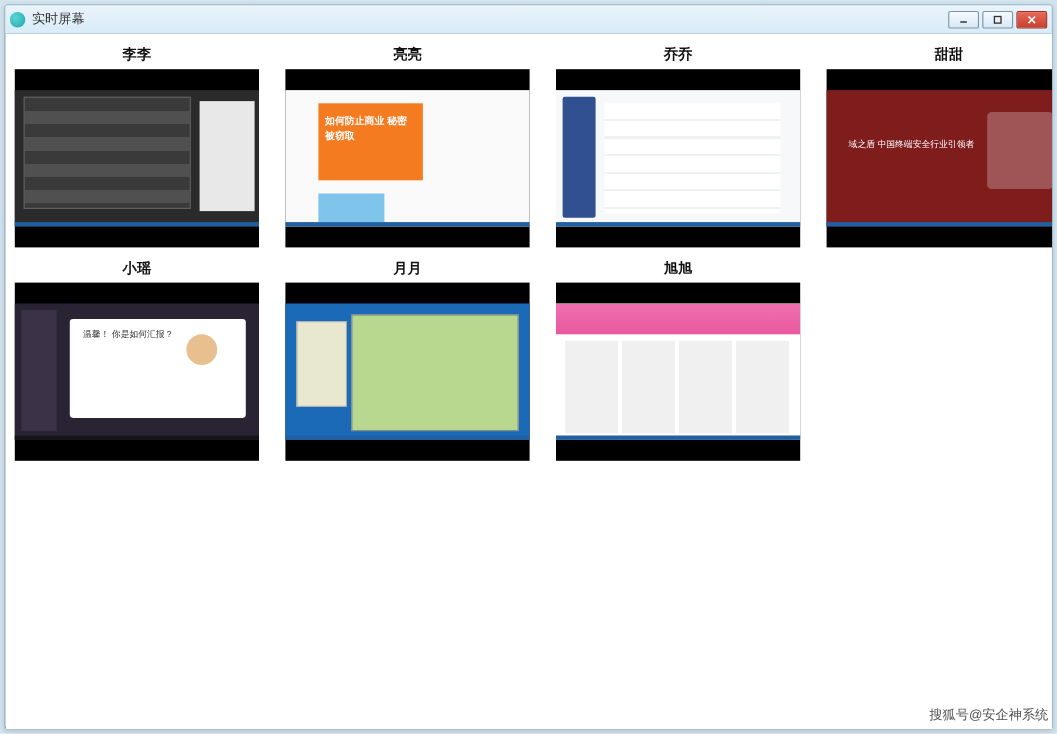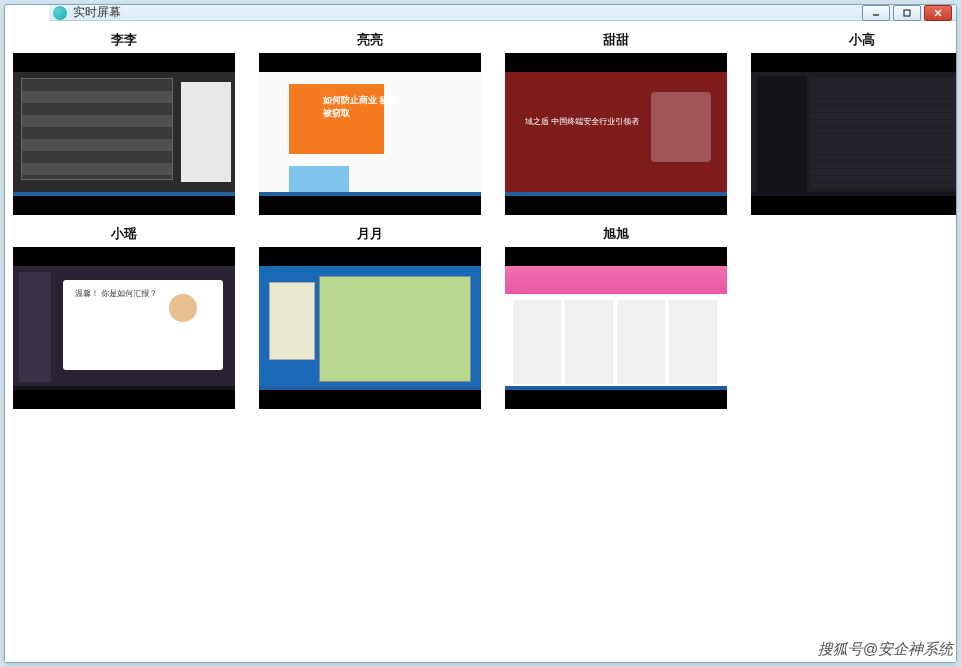--- a/index.html
+++ b/index.html
@@ -18,27 +18,26 @@
   width: 953px;
   height: 659px;
   background: #ffffff;
   border: 1px solid #88a8c0;
   border-radius: 3px;
   display: flex;
   flex-direction: column;
   box-shadow: 0 2px 6px rgba(0,0,0,0.15);
 }
 .titlebar {
-  height: 16px;
+  height: 26px;
   background: linear-gradient(#eaf3fa, #d9ecf8);
   border-bottom: 1px solid #b8d0e0;
   display: flex;
   align-items: center;
   padding: 0 4px;
-  margin-left: 44px;
 }
 .app-icon {
   width: 14px;
   height: 14px;
   border-radius: 50%;
   background: radial-gradient(circle at 35% 35%, #5dd4d4, #1ba8a8);
   margin-right: 6px;
 }
 .title-text {
   font-size: 12px;
@@ -109,21 +108,21 @@
 
 .s1 { background: #2b2b2b; }
 .s1::before { content:""; position:absolute; left:8px; top:6px; width:150px; height:100px; background:repeating-linear-gradient(#3a3a3a 0 12px,#505050 12px 24px); border:1px solid #666;}
 .s1::after { content:""; position:absolute; right:4px; top:10px; width:50px; height:100px; background:#e8e8e8;}
 .s2 { background: #eef6fb; }
 .s2::before { content:""; position:absolute; left:70px; top:8px; width:100px; height:100px; background:#fff; border:1px solid #ccd;}
 .s2::after { content:""; position:absolute; left:6px; top:6px; width:60px; height:110px; background:repeating-linear-gradient(90deg,#8dd0f0 0 14px,#eef6fb 14px 18px),repeating-linear-gradient(#8dd0f0 0 14px,#eef6fb 14px 18px);}
 .s3 { background: #fafafa; }
 .s3::before { content:""; position:absolute; left:30px; top:12px; width:95px; height:70px; background:#f47b20; }
 .s3::after { content:""; position:absolute; left:30px; bottom:4px; width:60px; height:26px; background:#7fc4ea;}
-.s3 .txt { position:absolute; left:36px; top:22px; width:82px; color:#fff; font-size:9px; font-weight:700; line-height:13px;margin-left:28px;}
+.s3 .txt { position:absolute; left:36px; top:22px; width:82px; color:#fff; font-size:9px; font-weight:700; line-height:13px;}
 .s4 { background: #f7f8fa; }
 .s4::before { content:""; position:absolute; left:6px; top:6px; width:30px; height:110px; background:#305090; border-radius:2px;}
 .s4::after { content:""; position:absolute; left:44px; top:12px; width:160px; height:100px; background:repeating-linear-gradient(#fff 0 14px,#eef0f2 14px 16px);}
 .s5 { background:#fff; }
 .s5::before { content:""; position:absolute; left:6px; top:4px; width:32px; height:116px; background:#18a090;}
 .s5::after { content:""; position:absolute; left:44px; top:8px; width:168px; height:108px; background:repeating-linear-gradient(#fff 0 8px,#f0f0f0 8px 9px);}
 .s6 { background:#7f1d1d;text-align:center; }
 .s6::before { content:""; position:absolute; left:20px; top:30px; width:120px; height:50px; background:transparent;}
 .s6::after { content:""; position:absolute; right:16px; top:20px; width:60px; height:70px; background:rgba(255,255,255,0.25); border-radius:4px;}
 .s6 .txt { position:absolute; left:20px; top:44px; color:#fff; font-size:8px; line-height:12px;}
@@ -143,22 +142,21 @@
 .s10::after { content:""; position:absolute; left:10px; top:16px; width:44px; height:76px; background:#e8e8d0; border:1px solid #aaa;}
 .thumb .taskbar {
   position:absolute; left:0; bottom:19px; width:100%; height:4px;
   background:#2060a0;
 }
 .s7 + .taskbar, .s8 + .taskbar { background:#14141a; }
 .watermark {
   position: absolute;
   right: 8px;
   bottom: 8px;
-  font-size: 15px;
-  font-style: italic;
+  font-size: 12px;
   color: rgba(60,60,60,0.9);
   text-shadow: 0 0 3px #fff;
   pointer-events: none;
 }
 </style>
 </head>
 <body>
 
 <div class="window">
   <div class="titlebar">
@@ -200,39 +198,39 @@
         <div class="cell-title">亮亮</div>
         <div class="thumb">
           <div class="screen s3">
               <div class="txt">如何防止商业
 秘密被窃取</div>
             </div>
             <div class="taskbar"></div>
         </div>
       </div>
 
+      <div class="cell">
+        <div class="cell-title">乔乔</div>
+        <div class="thumb">
+          <div class="screen s4"></div>
+            <div class="taskbar"></div>
+        </div>
+      </div>
 
 
       <div class="cell">
         <div class="cell-title">甜甜</div>
         <div class="thumb">
           <div class="screen s6">
               <div class="txt">域之盾 中国终端安全行业引领者</div>
             </div>
             <div class="taskbar"></div>
         </div>
       </div>
 
-      <div class="cell">
-        <div class="cell-title">小高</div>
-        <div class="thumb">
-          <div class="screen s7"></div>
-            <div class="taskbar"></div>
-        </div>
-      </div>
 
       <div class="cell">
         <div class="cell-title">小瑶</div>
         <div class="thumb">
           <div class="screen s8">
               <div class="dot"></div>
               <div class="t2">温馨！
 你是如何汇报？</div>
             </div>
             <div class="taskbar"></div>

